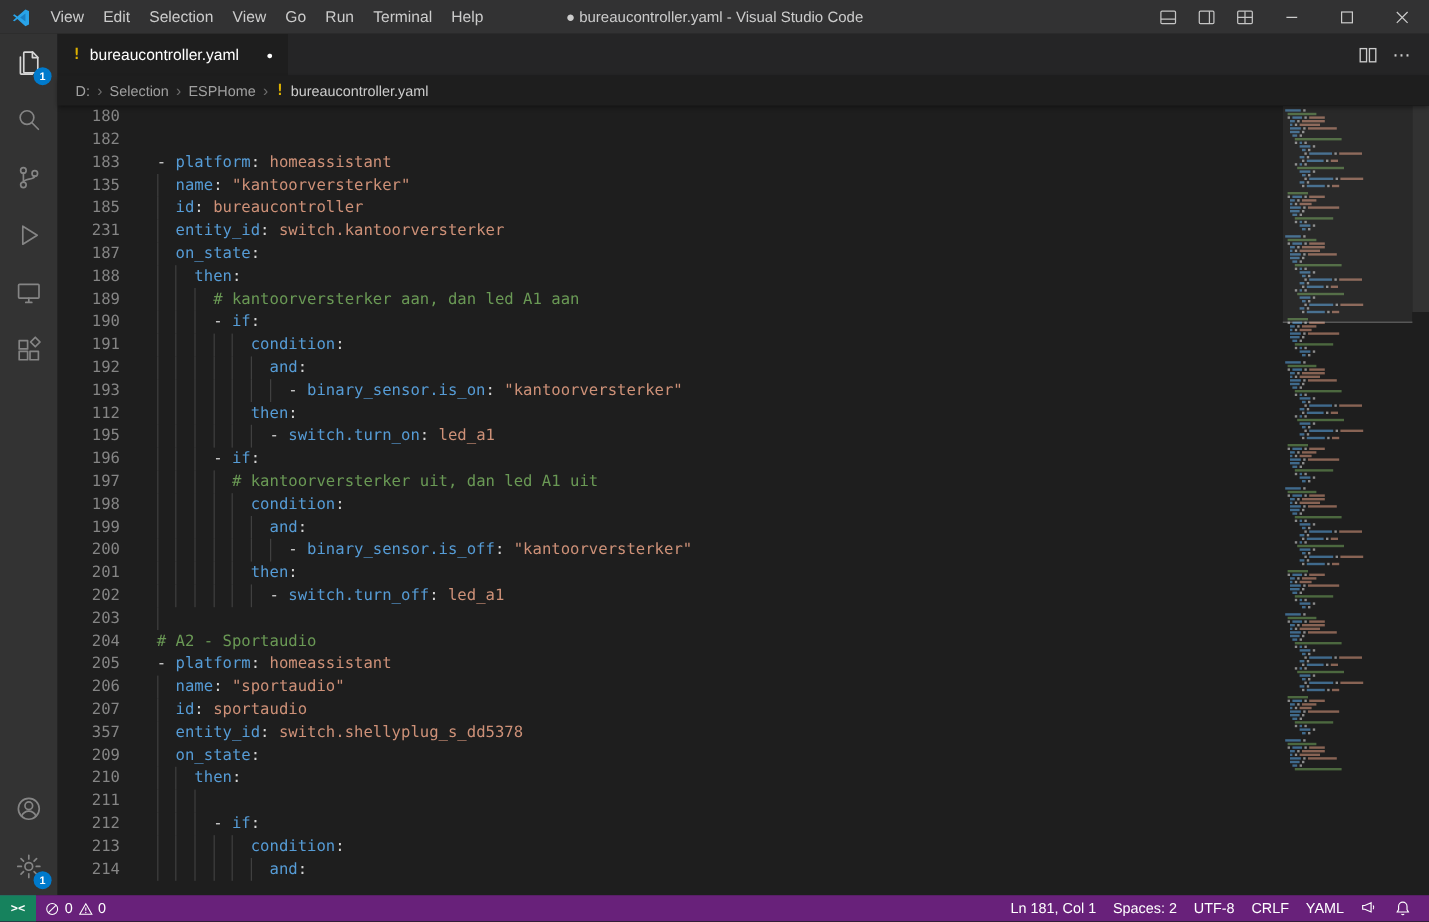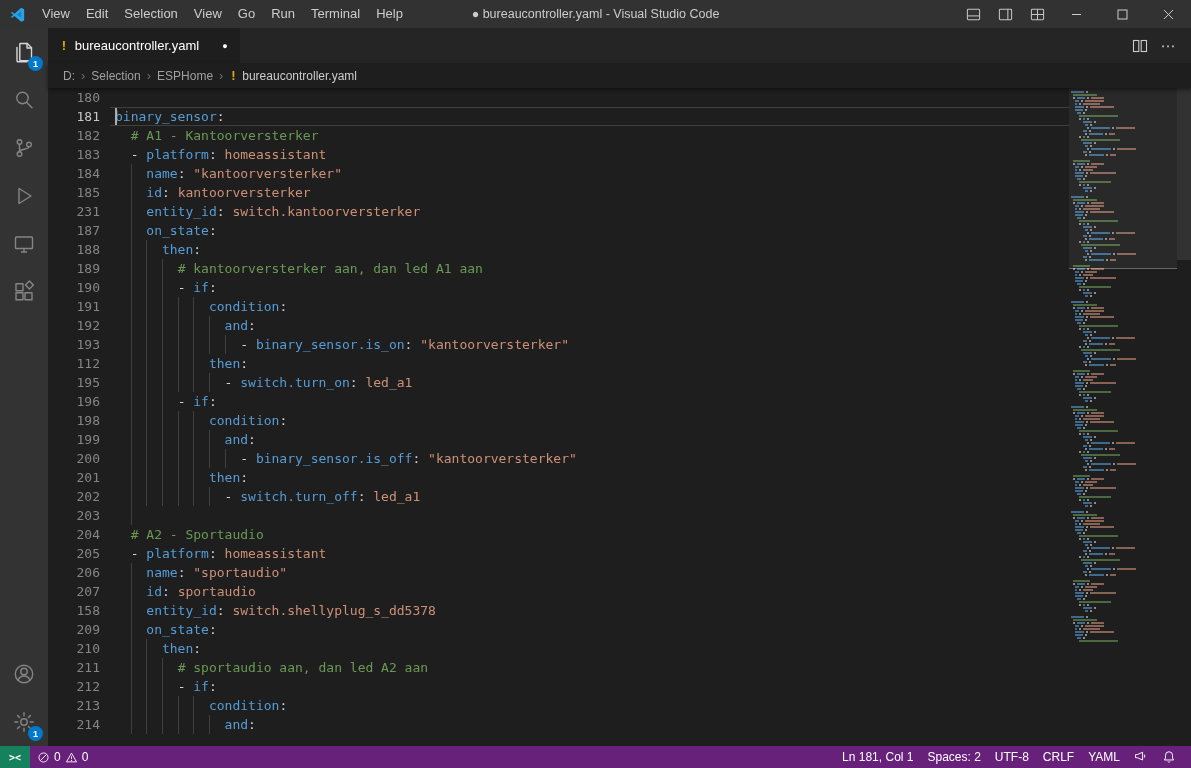--- a/index.html
+++ b/index.html
@@ -228,50 +228,50 @@
         <span class="bc-sep">›</span>
         <span class="bc-file">
           <span class="yicon">!</span>
           <span>bureaucontroller.yaml</span>
         </span>
       </div>
 
     <div class="editor">
       <div class="code-lines">
           <div class="line"><span class="ln">180</span><span class="txt"></span></div>
-          <div class="line active"><i class="hl"></i><span class="ln">181</span><span class="txt"><span class="tok-k">binary_sensor</span><span class="tok-p">:</span></span><i class="cursor" style="left: 67px;"></i></div>
-          <div class="line"><span class="ln">182</span><span class="txt">  <span class="tok-c"># A1 - Kantoorversterker</span></span></div>
+          <div class="line"><span class="ln">182</span></div>
           <div class="line"><span class="ln">183</span><span class="txt">  <span class="tok-p">- </span><span class="tok-k">platform</span><span class="tok-p">: </span><span class="tok-v">homeassistant</span></span></div>
-          <div class="line"><i class="guide" style="left: 82.6562px;"></i><span class="ln">184</span><span class="txt">    <span class="tok-k">name</span><span class="tok-p">: </span><span class="tok-s">"kantoorversterker"</span></span></div>
-          <div class="line"><i class="guide" style="left: 82.6562px;"></i><span class="ln">185</span><span class="txt">    <span class="tok-k">id</span><span class="tok-p">: </span><span class="tok-v">kantoorversterker</span></span></div>
+          <div class="line"><i class="guide" style="left: 82.6562px;"></i><span class="ln">135</span><span class="txt">    <span class="tok-k">name</span><span class="tok-p">: </span><span class="tok-s">"kantoorversterker"</span></span></div>
+          <div class="line"><i class="guide" style="left: 82.6562px;"></i><span class="ln">185</span><span class="txt">    <span class="tok-k">id</span><span class="tok-p">: </span><span class="tok-v">bureaucontroller</span></span></div>
           <div class="line"><i class="guide" style="left: 82.6562px;"></i><span class="ln">231</span><span class="txt">    <span class="tok-k">entity_id</span><span class="tok-p">: </span><span class="tok-v">switch.kantoorversterker</span></span></div>
           <div class="line"><i class="guide" style="left: 82.6562px;"></i><span class="ln">187</span><span class="txt">    <span class="tok-k">on_state</span><span class="tok-p">:</span></span></div>
           <div class="line"><i class="guide" style="left: 82.6562px;"></i><i class="guide" style="left: 98.3125px;"></i><span class="ln">188</span><span class="txt">      <span class="tok-k">then</span><span class="tok-p">:</span></span></div>
           <div class="line"><i class="guide" style="left: 82.6562px;"></i><i class="guide" style="left: 98.3125px;"></i><i class="guide" style="left: 113.969px;"></i><span class="ln">189</span><span class="txt">        <span class="tok-c"># kantoorversterker aan, dan led A1 aan</span></span></div>
           <div class="line"><i class="guide" style="left: 82.6562px;"></i><i class="guide" style="left: 98.3125px;"></i><i class="guide" style="left: 113.969px;"></i><span class="ln">190</span><span class="txt">        <span class="tok-p">- </span><span class="tok-k">if</span><span class="tok-p">:</span></span></div>
           <div class="line"><i class="guide" style="left: 82.6562px;"></i><i class="guide" style="left: 98.3125px;"></i><i class="guide" style="left: 113.969px;"></i><i class="guide" style="left: 129.625px;"></i><i class="guide" style="left: 145.281px;"></i><span class="ln">191</span><span class="txt">            <span class="tok-k">condition</span><span class="tok-p">:</span></span></div>
           <div class="line"><i class="guide" style="left: 82.6562px;"></i><i class="guide" style="left: 98.3125px;"></i><i class="guide" style="left: 113.969px;"></i><i class="guide" style="left: 129.625px;"></i><i class="guide" style="left: 145.281px;"></i><i class="guide" style="left: 160.938px;"></i><span class="ln">192</span><span class="txt">              <span class="tok-k">and</span><span class="tok-p">:</span></span></div>
           <div class="line"><i class="guide" style="left: 82.6562px;"></i><i class="guide" style="left: 98.3125px;"></i><i class="guide" style="left: 113.969px;"></i><i class="guide" style="left: 129.625px;"></i><i class="guide" style="left: 145.281px;"></i><i class="guide" style="left: 160.938px;"></i><i class="guide" style="left: 176.594px;"></i><span class="ln">193</span><span class="txt">                <span class="tok-p">- </span><span class="tok-k">binary_sensor.is_on</span><span class="tok-p">: </span><span class="tok-s">"kantoorversterker"</span></span></div>
           <div class="line"><i class="guide" style="left: 82.6562px;"></i><i class="guide" style="left: 98.3125px;"></i><i class="guide" style="left: 113.969px;"></i><i class="guide" style="left: 129.625px;"></i><i class="guide" style="left: 145.281px;"></i><span class="ln">112</span><span class="txt">            <span class="tok-k">then</span><span class="tok-p">:</span></span></div>
           <div class="line"><i class="guide" style="left: 82.6562px;"></i><i class="guide" style="left: 98.3125px;"></i><i class="guide" style="left: 113.969px;"></i><i class="guide" style="left: 129.625px;"></i><i class="guide" style="left: 145.281px;"></i><i class="guide" style="left: 160.938px;"></i><span class="ln">195</span><span class="txt">              <span class="tok-p">- </span><span class="tok-k">switch.turn_on</span><span class="tok-p">: </span><span class="tok-v">led_a1</span></span></div>
           <div class="line"><i class="guide" style="left: 82.6562px;"></i><i class="guide" style="left: 98.3125px;"></i><i class="guide" style="left: 113.969px;"></i><span class="ln">196</span><span class="txt">        <span class="tok-p">- </span><span class="tok-k">if</span><span class="tok-p">:</span></span></div>
+          <div class="line"><i class="guide" style="left: 82.6562px;"></i><i class="guide" style="left: 98.3125px;"></i><i class="guide" style="left: 113.969px;"></i><i class="guide" style="left: 129.625px;"></i><span class="ln">197</span><span class="txt">          <span class="tok-c"># kantoorversterker uit, dan led A1 uit</span></span></div>
           <div class="line"><i class="guide" style="left: 82.6562px;"></i><i class="guide" style="left: 98.3125px;"></i><i class="guide" style="left: 113.969px;"></i><i class="guide" style="left: 129.625px;"></i><i class="guide" style="left: 145.281px;"></i><span class="ln">198</span><span class="txt">            <span class="tok-k">condition</span><span class="tok-p">:</span></span></div>
           <div class="line"><i class="guide" style="left: 82.6562px;"></i><i class="guide" style="left: 98.3125px;"></i><i class="guide" style="left: 113.969px;"></i><i class="guide" style="left: 129.625px;"></i><i class="guide" style="left: 145.281px;"></i><i class="guide" style="left: 160.938px;"></i><span class="ln">199</span><span class="txt">              <span class="tok-k">and</span><span class="tok-p">:</span></span></div>
           <div class="line"><i class="guide" style="left: 82.6562px;"></i><i class="guide" style="left: 98.3125px;"></i><i class="guide" style="left: 113.969px;"></i><i class="guide" style="left: 129.625px;"></i><i class="guide" style="left: 145.281px;"></i><i class="guide" style="left: 160.938px;"></i><i class="guide" style="left: 176.594px;"></i><span class="ln">200</span><span class="txt">                <span class="tok-p">- </span><span class="tok-k">binary_sensor.is_off</span><span class="tok-p">: </span><span class="tok-s">"kantoorversterker"</span></span></div>
           <div class="line"><i class="guide" style="left: 82.6562px;"></i><i class="guide" style="left: 98.3125px;"></i><i class="guide" style="left: 113.969px;"></i><i class="guide" style="left: 129.625px;"></i><i class="guide" style="left: 145.281px;"></i><span class="ln">201</span><span class="txt">            <span class="tok-k">then</span><span class="tok-p">:</span></span></div>
           <div class="line"><i class="guide" style="left: 82.6562px;"></i><i class="guide" style="left: 98.3125px;"></i><i class="guide" style="left: 113.969px;"></i><i class="guide" style="left: 129.625px;"></i><i class="guide" style="left: 145.281px;"></i><i class="guide" style="left: 160.938px;"></i><span class="ln">202</span><span class="txt">              <span class="tok-p">- </span><span class="tok-k">switch.turn_off</span><span class="tok-p">: </span><span class="tok-v">led_a1</span></span></div>
           <div class="line"><i class="guide" style="left: 82.6562px;"></i><span class="ln">203</span><span class="txt"></span></div>
           <div class="line"><span class="ln">204</span><span class="txt">  <span class="tok-c"># A2 - Sportaudio</span></span></div>
           <div class="line"><span class="ln">205</span><span class="txt">  <span class="tok-p">- </span><span class="tok-k">platform</span><span class="tok-p">: </span><span class="tok-v">homeassistant</span></span></div>
           <div class="line"><i class="guide" style="left: 82.6562px;"></i><span class="ln">206</span><span class="txt">    <span class="tok-k">name</span><span class="tok-p">: </span><span class="tok-s">"sportaudio"</span></span></div>
           <div class="line"><i class="guide" style="left: 82.6562px;"></i><span class="ln">207</span><span class="txt">    <span class="tok-k">id</span><span class="tok-p">: </span><span class="tok-v">sportaudio</span></span></div>
-          <div class="line"><i class="guide" style="left: 82.6562px;"></i><span class="ln">158</span><span class="txt">    <span class="tok-k">entity_id</span><span class="tok-p">: </span><span class="tok-v">switch.shellyplug_s_dd5378</span></span></div>
+          <div class="line"><i class="guide" style="left: 82.6562px;"></i><span class="ln">357</span><span class="txt">    <span class="tok-k">entity_id</span><span class="tok-p">: </span><span class="tok-v">switch.shellyplug_s_dd5378</span></span></div>
           <div class="line"><i class="guide" style="left: 82.6562px;"></i><span class="ln">209</span><span class="txt">    <span class="tok-k">on_state</span><span class="tok-p">:</span></span></div>
           <div class="line"><i class="guide" style="left: 82.6562px;"></i><i class="guide" style="left: 98.3125px;"></i><span class="ln">210</span><span class="txt">      <span class="tok-k">then</span><span class="tok-p">:</span></span></div>
-          <div class="line"><i class="guide" style="left: 82.6562px;"></i><i class="guide" style="left: 98.3125px;"></i><i class="guide" style="left: 113.969px;"></i><span class="ln">211</span><span class="txt">        <span class="tok-c"># sportaudio aan, dan led A2 aan</span></span></div>
+          <div class="line"><i class="guide" style="left: 82.6562px;"></i><i class="guide" style="left: 98.3125px;"></i><i class="guide" style="left: 113.969px;"></i><span class="ln">211</span></div>
           <div class="line"><i class="guide" style="left: 82.6562px;"></i><i class="guide" style="left: 98.3125px;"></i><i class="guide" style="left: 113.969px;"></i><span class="ln">212</span><span class="txt">        <span class="tok-p">- </span><span class="tok-k">if</span><span class="tok-p">:</span></span></div>
           <div class="line"><i class="guide" style="left: 82.6562px;"></i><i class="guide" style="left: 98.3125px;"></i><i class="guide" style="left: 113.969px;"></i><i class="guide" style="left: 129.625px;"></i><i class="guide" style="left: 145.281px;"></i><span class="ln">213</span><span class="txt">            <span class="tok-k">condition</span><span class="tok-p">:</span></span></div>
           <div class="line"><i class="guide" style="left: 82.6562px;"></i><i class="guide" style="left: 98.3125px;"></i><i class="guide" style="left: 113.969px;"></i><i class="guide" style="left: 129.625px;"></i><i class="guide" style="left: 145.281px;"></i><i class="guide" style="left: 160.938px;"></i><span class="ln">214</span><span class="txt">              <span class="tok-k">and</span><span class="tok-p">:</span></span></div>
         </div>
       <div class="minimap">
         <div>
             <div class="mm-row"></div>
             <div class="mm-row">
               <i style="left: 2px; width: 13px; background: rgb(86, 156, 214);"></i>
               <i style="left: 17px; width: 2px; background: rgb(212, 212, 212);"></i>

